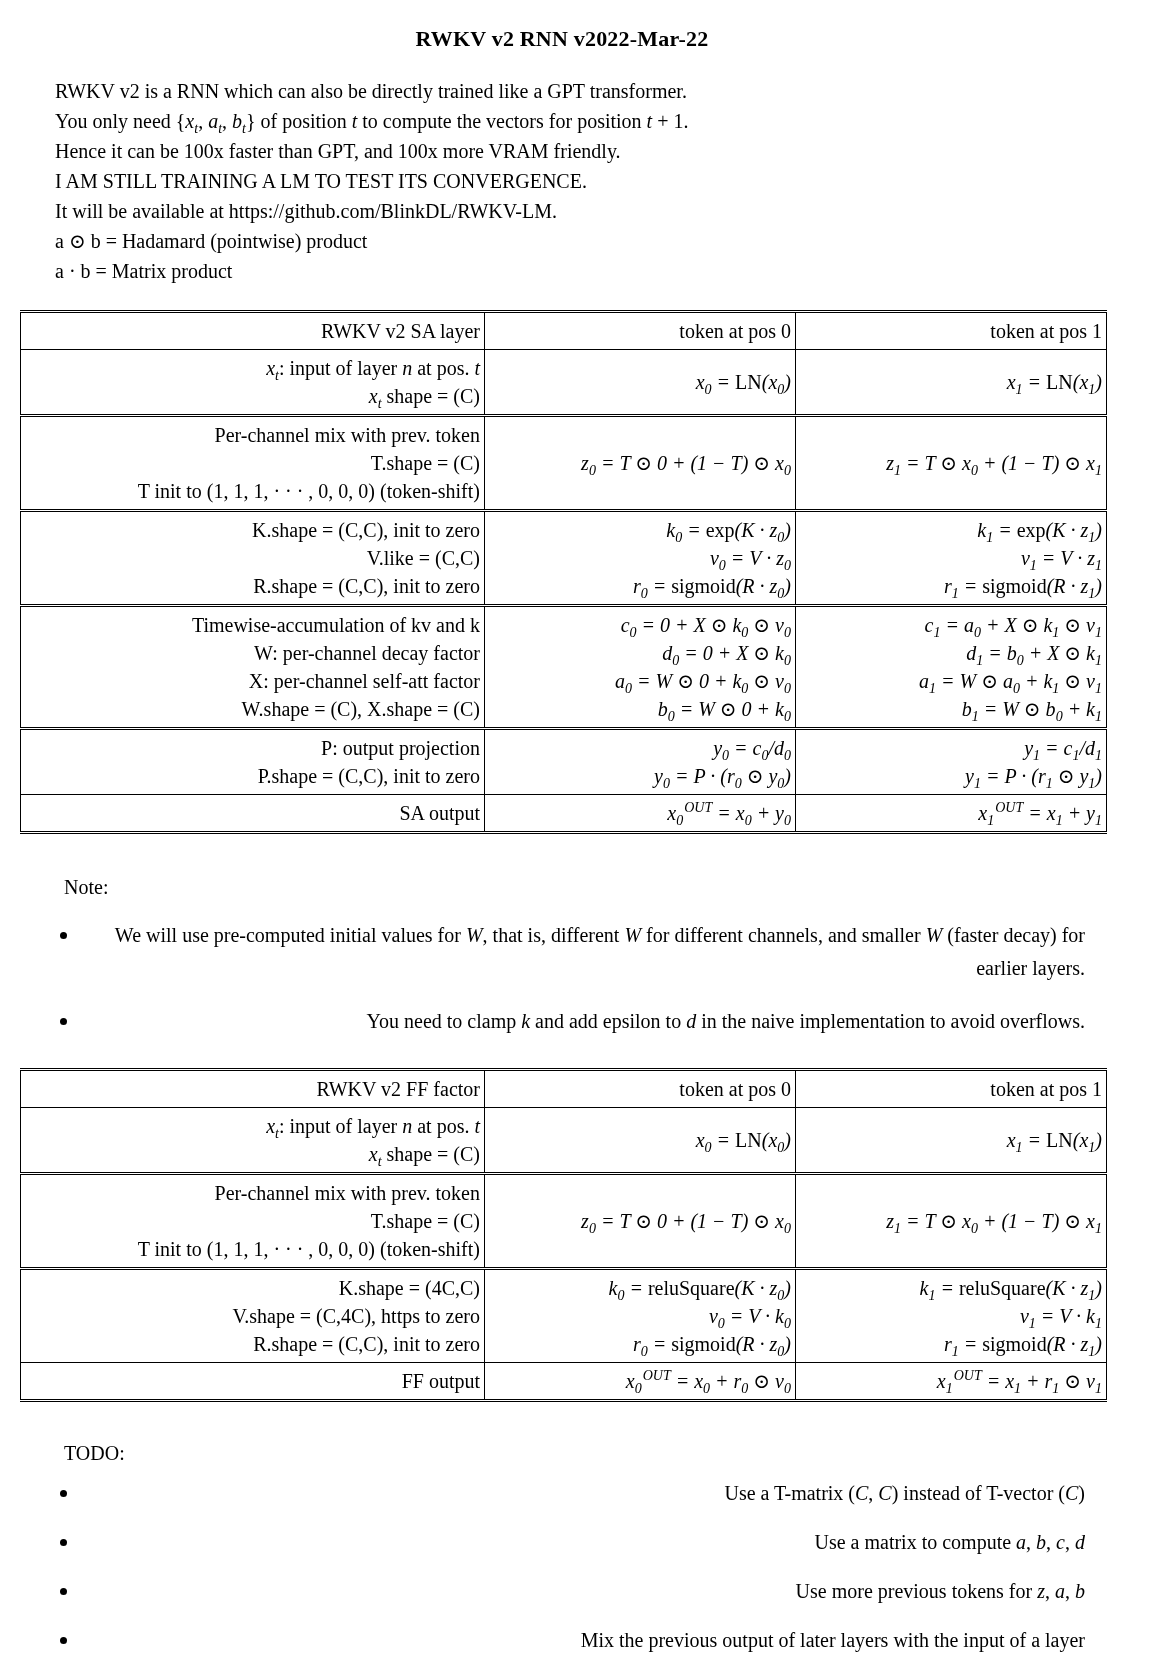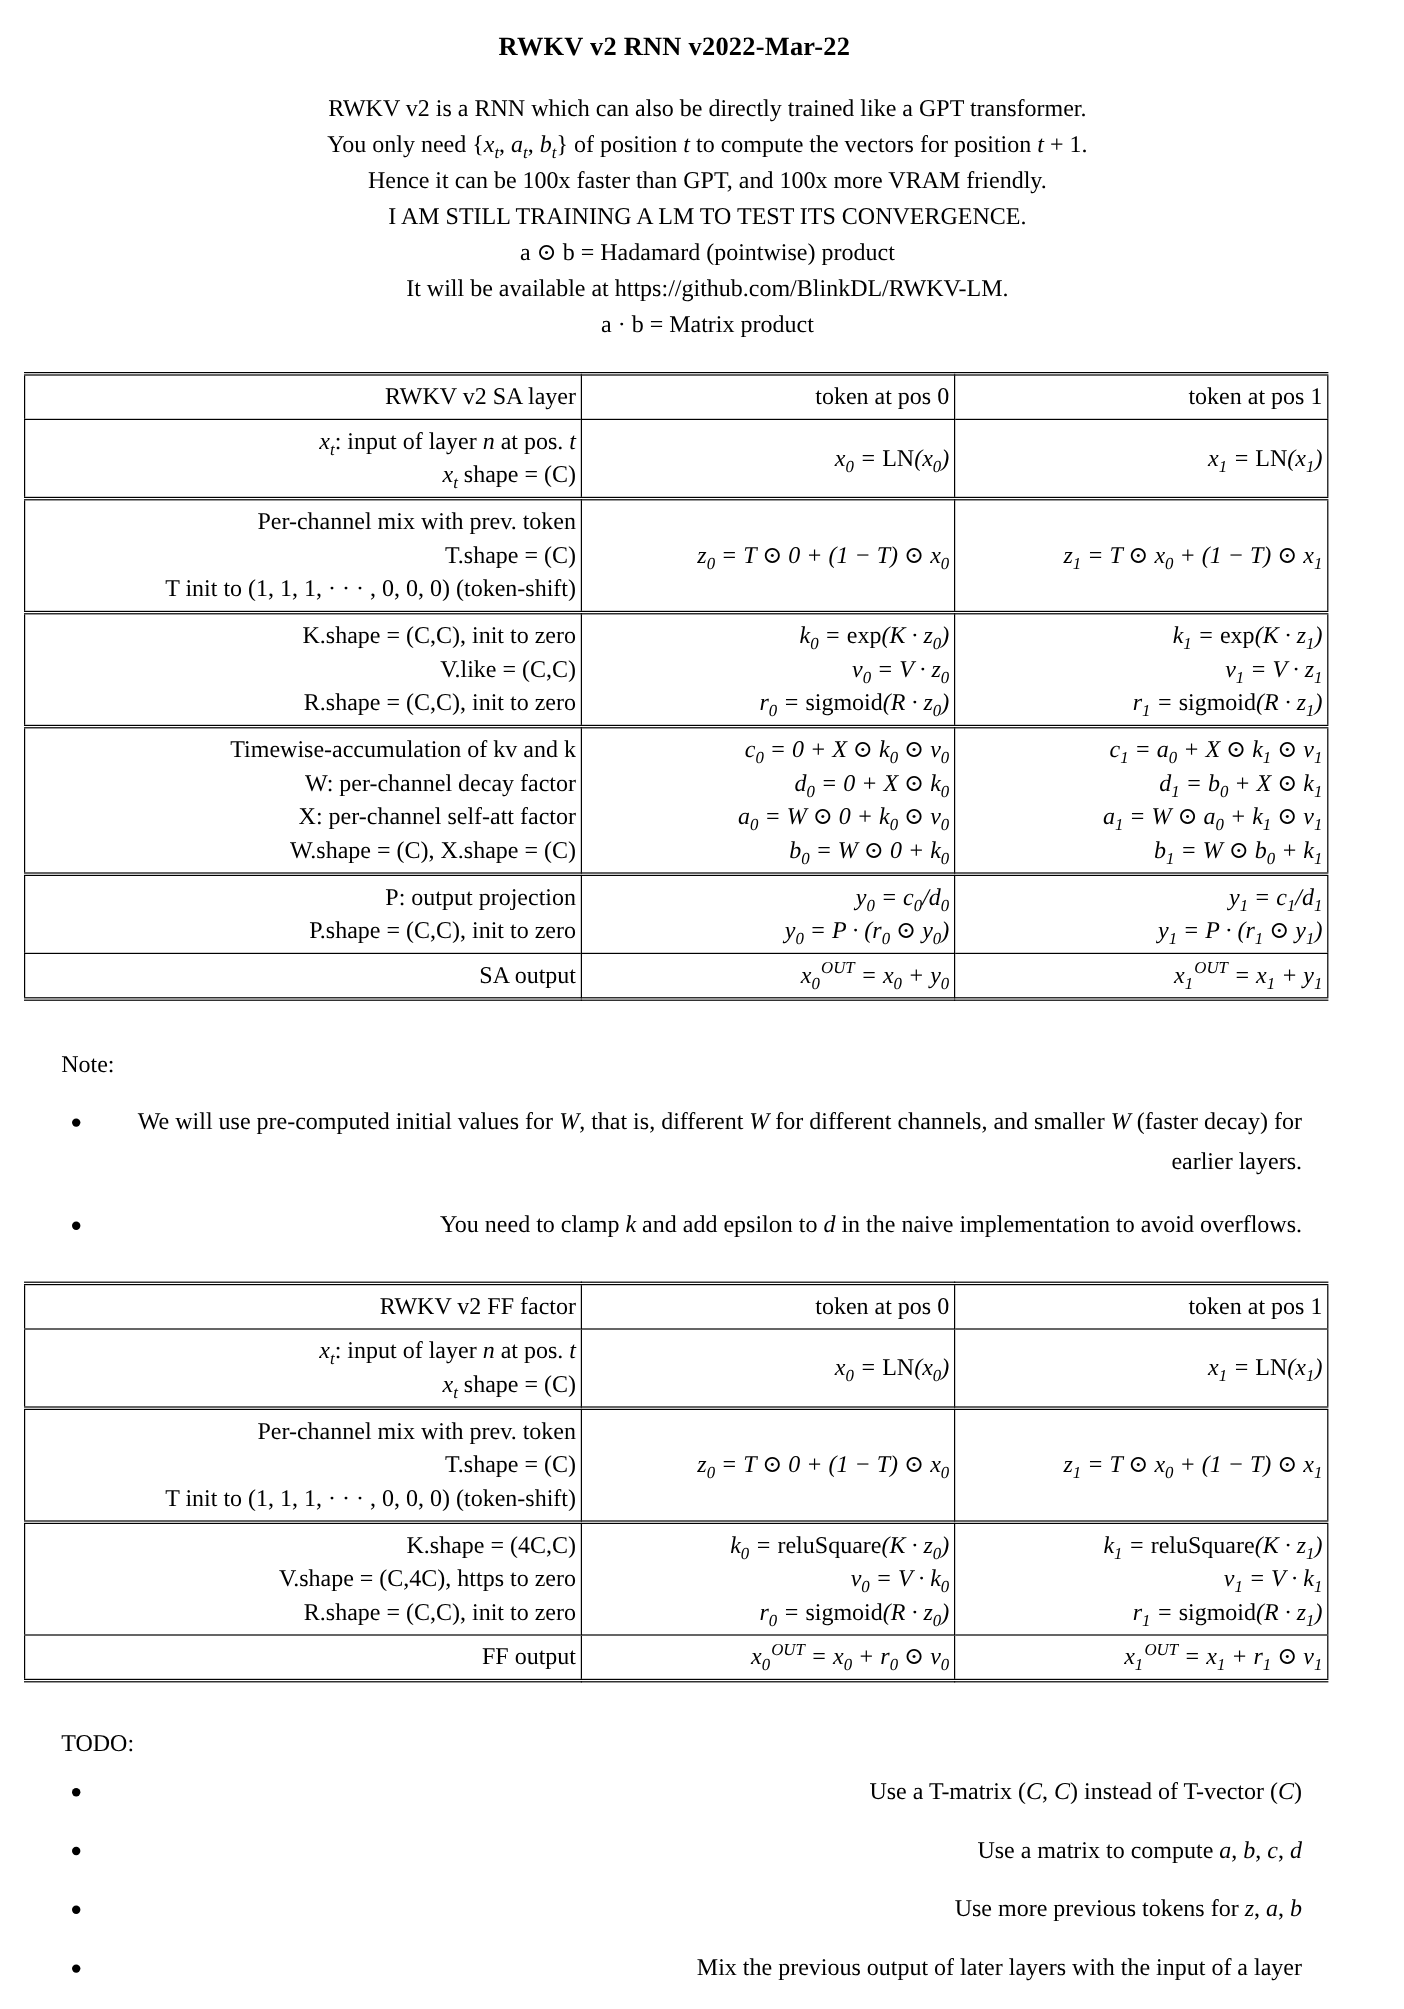--- a/index.html
+++ b/index.html
@@ -16,21 +16,20 @@
     text-align: center;
     font-size: 22px;
     font-weight: bold;
     letter-spacing: 0.2px;
   }
 
   .intro {
     margin: 24px 0 0 55px;
     font-size: 20px;
     line-height: 30px;
-    text-align: center;
   }
 
   table.rwkv-table {
     border-collapse: collapse;
     margin-left: 20px;
     width: 1086px;
     table-layout: fixed;
     font-size: 20px;
   }
   table.rwkv-table { border-left: 1px solid #000; border-right: 1px solid #000;
@@ -46,21 +45,21 @@
   .rwkv-table thead tr { border-bottom: 1px solid #000; }
   .rwkv-table tbody tr + tr { border-top: 1px solid #000; }
   .rwkv-table tbody tr.sep-double { border-top: 3px double #000; }
   .rwkv-table td + td, .rwkv-table th + th { border-left: 1px solid #000; }
   .desc-line, .formula-line, .rwkv-table th { line-height: 28px; white-space: nowrap; }
   .math-cell { font-style: italic; }
   .rm { font-style: normal; }
   sub, sup { font-size: 70%; line-height: 0; }
   sup { margin-left: 1px; }
 
-  .section-label { margin: 42px 0 0 51px; font-size: 20px; }
+  .section-label { margin: 42px 0 0 64px; font-size: 20px; }
   #todo-label { margin-top: 40px; }
 
   ul.doc-list {
     list-style: none;
     margin: 20px 0 0 55px; padding: 0;
     width: 1030px;
     font-size: 20px; line-height: 33px;
   }
   ul.doc-list li { position: relative; padding-left: 26px; text-align: right; }
   ul#note-list li + li { margin-top: 20px; }
@@ -77,22 +76,22 @@
 
 <div class="page">
 
   <div class="doc-title">RWKV v2 RNN v2022-Mar-22</div>
 
   <div class="intro">
     <div class="intro-line">RWKV v2 is a RNN which can also be directly trained like a GPT transformer.</div>
     <div class="intro-line">You only need {<i>x<sub>t</sub></i>, <i>a<sub>t</sub></i>, <i>b<sub>t</sub></i>} of position <i>t</i> to compute the vectors for position <i>t</i> + 1.</div>
     <div class="intro-line">Hence it can be 100x faster than GPT, and 100x more VRAM friendly.</div>
     <div class="intro-line">I AM STILL TRAINING A LM TO TEST ITS CONVERGENCE.</div>
+    <div class="intro-line">It will be available at https://github.com/BlinkDL/RWKV-LM.</div>
     <div class="intro-line">a ⊙ b = Hadamard (pointwise) product</div>
-    <div class="intro-line">It will be available at https://github.com/BlinkDL/RWKV-LM.</div>
     <div class="intro-line">a · b = Matrix product</div>
   </div>
 
   <table class="rwkv-table" id="sa-table">
     <colgroup>
         <col class="c-desc">
         <col class="c-pos">
         <col class="c-pos">
       </colgroup>
     <thead>

